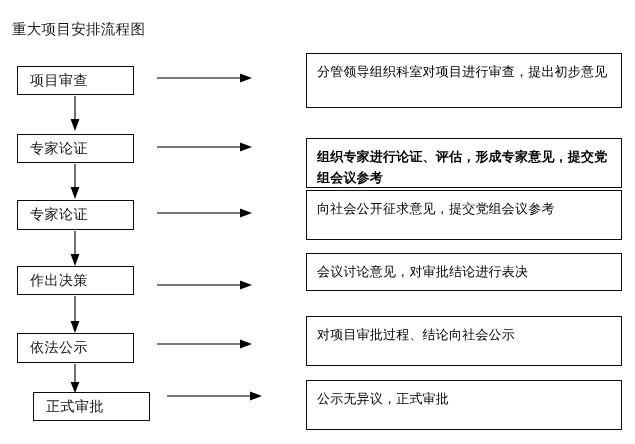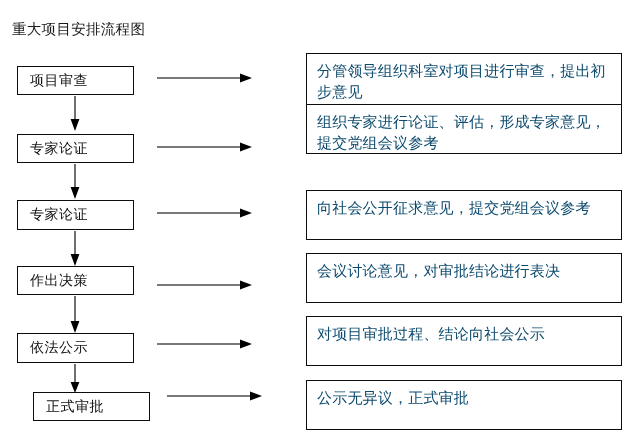--- a/index.html
+++ b/index.html
@@ -45,22 +45,22 @@
     white-space: nowrap;
   }
   .desc-box {
     position: absolute;
     border: 1.3px solid #0d0d0d;
     background: #ffffff;
     box-sizing: border-box;
     padding: 7px 10px 0 10px;
   }
   .desc-box .desc-text {
-    font-size: 15px;
-    color: #0c4a6e;
+    font-size: 13px;
+    color: #000000;
     line-height: 21px;
     letter-spacing: 0.2px;
     display: block;
   }
   .h-arrow {
     position: absolute;
     height: 12px;
   }
   .v-arrow {
     position: absolute;
@@ -101,21 +101,21 @@
     <span class="step-label">专家论证</span>
   </div>
 
   <div class="h-arrow" style="left:157px; top:141px; width:96px;">
     <svg width="96" height="12" viewBox="0 0 96 12">
       <line x1="0" y1="6" x2="86" y2="6" stroke="#4d4d4d" stroke-width="1.4"></line>
       <polygon points="83,1.5 95,6 83,10.5" fill="#000000"></polygon>
     </svg>
   </div>
 
-  <div class="desc-box" style="left:306px; top:104px; width:316px; height:50px;">
+  <div class="desc-box" style="left:306px; top:138px; width:316px; height:50px;font-weight:bold;">
     <span class="desc-text">组织专家进行论证、评估，形成专家意见，提交党组会议参考</span>
   </div>
 
   <div class="v-arrow" style="left:69px; top:164px; width:12px; height:36px;">
     <svg width="12" height="36" viewBox="0 0 12 36">
       <line x1="6" y1="0" x2="6" y2="25" stroke="#333333" stroke-width="1.4"></line>
       <polygon points="1.6,23 10.4,23 6,35" fill="#000000"></polygon>
     </svg>
   </div>
 
@@ -145,21 +145,21 @@
     <span class="step-label">作出决策</span>
   </div>
 
   <div class="h-arrow" style="left:157px; top:279px; width:96px;">
     <svg width="96" height="12" viewBox="0 0 96 12">
       <line x1="0" y1="6" x2="86" y2="6" stroke="#4d4d4d" stroke-width="1.4"></line>
       <polygon points="83,1.5 95,6 83,10.5" fill="#000000"></polygon>
     </svg>
   </div>
 
-  <div class="desc-box" style="left:306px; top:253px; width:316px; height:50px;">
+  <div class="desc-box" style="left:306px; top:253px; width:316px; height:38px;">
     <span class="desc-text">会议讨论意见，对审批结论进行表决</span>
   </div>
 
   <div class="v-arrow" style="left:69px; top:296px; width:12px; height:38px;">
     <svg width="12" height="38" viewBox="0 0 12 38">
       <line x1="6" y1="0" x2="6" y2="27" stroke="#333333" stroke-width="1.4"></line>
       <polygon points="1.6,25 10.4,25 6,37" fill="#000000"></polygon>
     </svg>
   </div>
 

